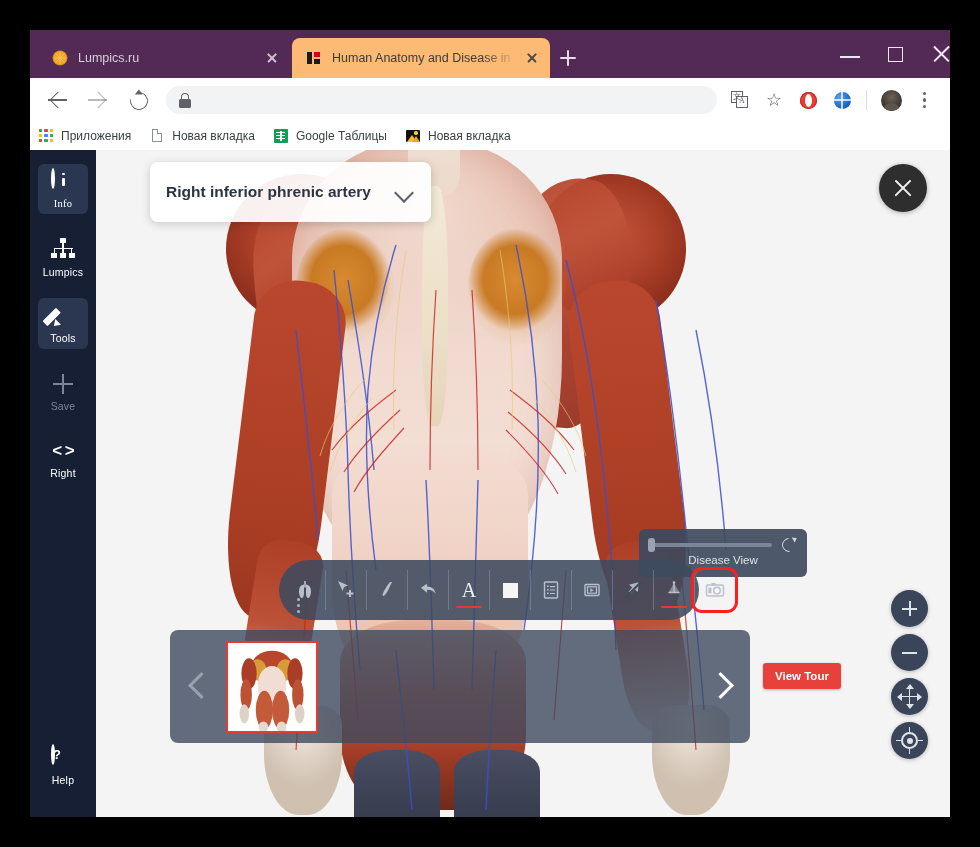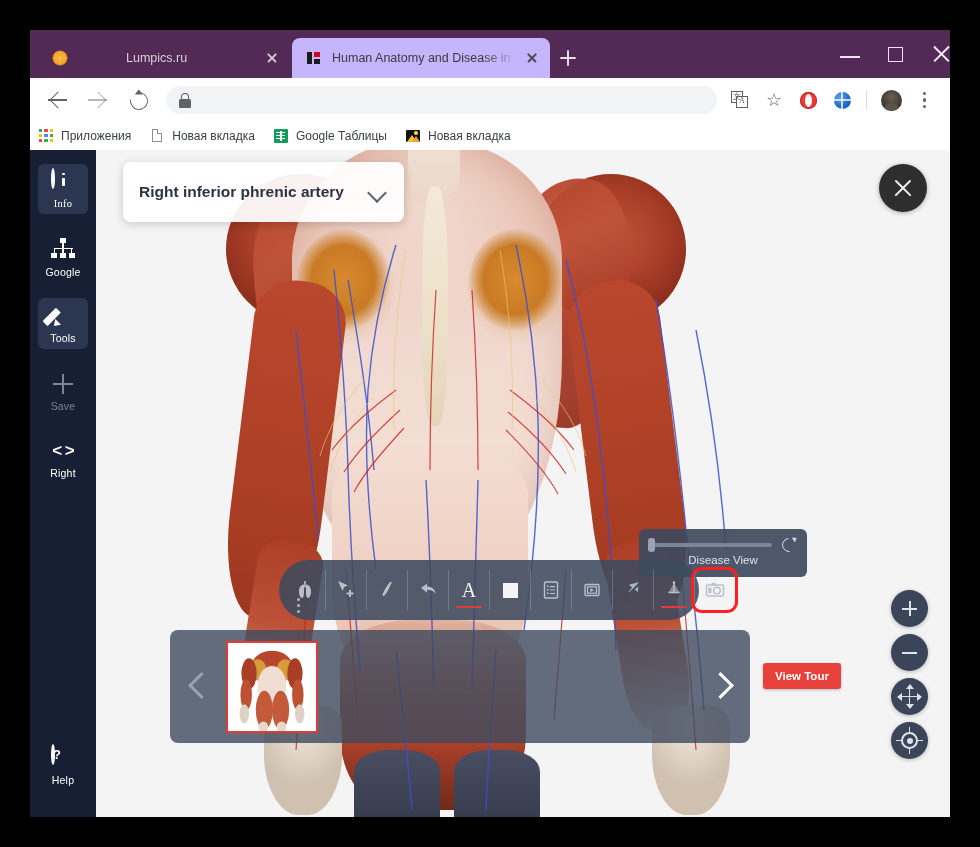--- a/index.html
+++ b/index.html
@@ -29,22 +29,22 @@
   }
   .tab {
     position: absolute;
     top: 8px; height: 40px;
     border-radius: 8px 8px 0 0;
     display: flex; align-items: center;
     padding: 0 8px 0 14px;
     box-sizing: border-box;
     cursor: default;
   }
-  .tab.inactive { background: transparent; gap: 48px; }
-  .tab.active { background: #c4b5fd; }
+  .tab.inactive { background: transparent; }
+  .tab.active { background: #fdba74; }
   .tab-favicon {
     width: 16px; height: 16px;
     flex: 0 0 16px;
     margin-right: 10px;
     position: relative;
   }
   .tab-title {
     font-size: 12.5px;
     white-space: nowrap;
     overflow: hidden;
@@ -391,21 +391,21 @@
     left:326px; top:36px; width:26px; height:240px;
     background: linear-gradient(180deg, #f3ead8 0%, #ece0c8 60%, #e4d4b8 100%);
     border-radius: 40%;
     opacity:.95;
   }
   .vess { position:absolute; }
   .vess svg { display:block; overflow:visible; }
 
   
   .info-card {
-    position:absolute; left:27px; top:12px;
+    position:absolute; left:54px; top:12px;
     width:281px; min-height:60px;
     background: rgba(255,255,255,.93);
     border-radius:8px;
     box-shadow: 0 2px 10px rgba(0,0,0,.18);
     display:flex; align-items:center;
     padding: 12px 8px 12px 16px;
     box-sizing:border-box;
     z-index: 20;
   }
   .info-title {
@@ -722,21 +722,21 @@
             <i class="top"></i>
               <i class="vline"></i>
               <i class="hline"></i>
             <i class="l1"></i>
               <i class="l2"></i>
               <i class="l3"></i>
             <i class="b1"></i>
               <i class="b2"></i>
               <i class="b3"></i>
           </span>
-          <span class="rail-label">Google</span>
+          <span class="rail-label">Lumpics</span>
         </div>
 
         <div class="rail-item sel" style="top:148px;">
           <span class="rail-ic">
             <span class="ic-pencil">
                 <span class="body"></span>
                 <span class="tip"></span>
               </span>
           </span>
           <span class="rail-label">Tools</span>

